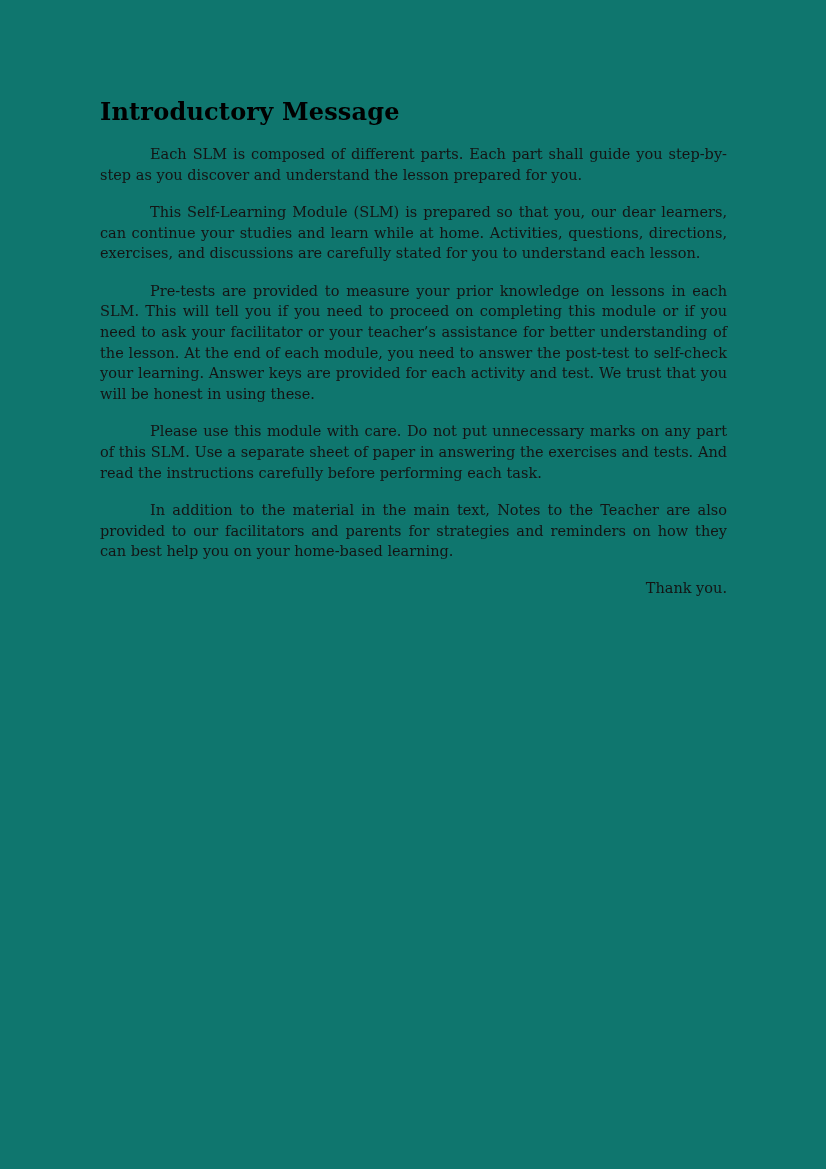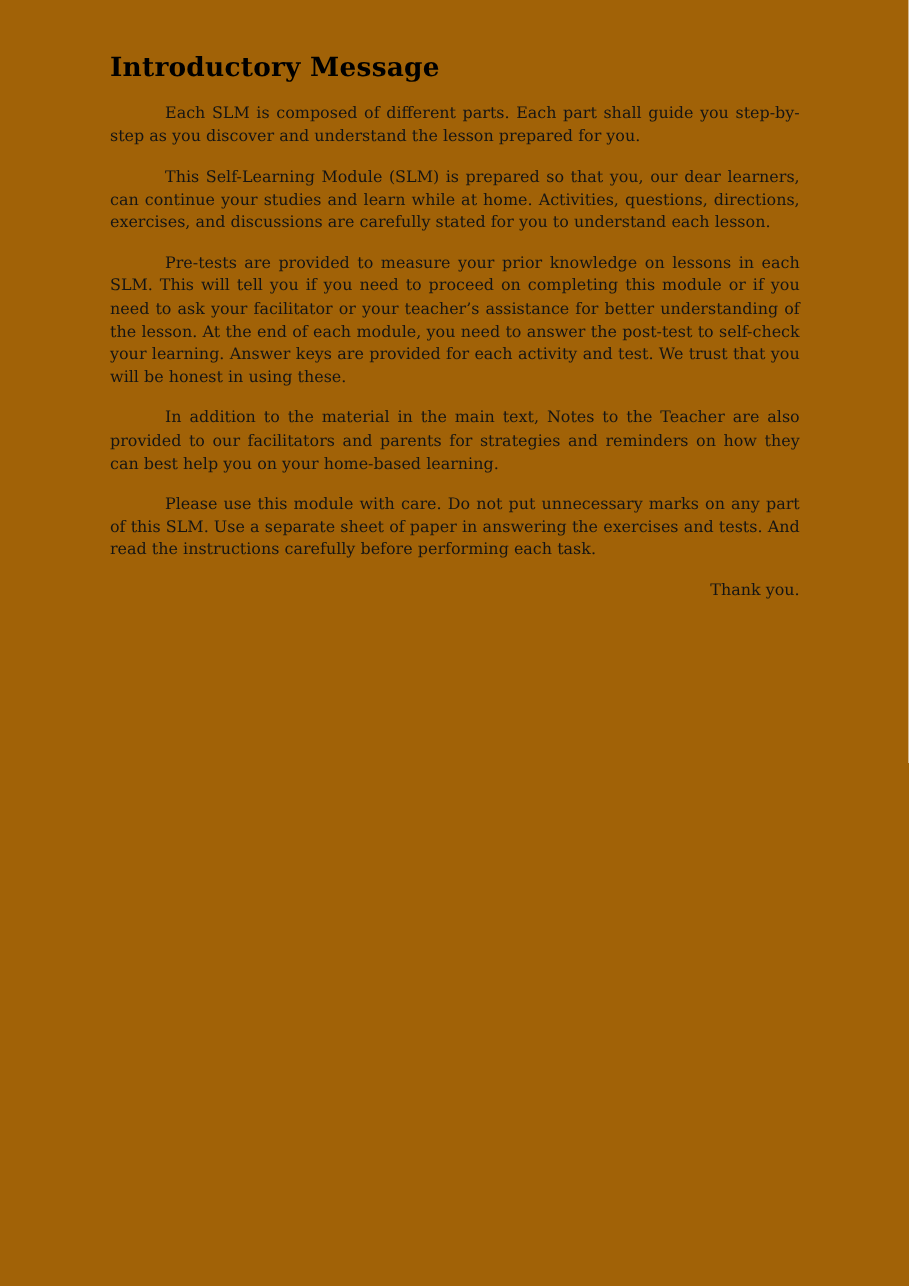--- a/index.html
+++ b/index.html
@@ -4,23 +4,23 @@
 <style>
   html, body {
     margin: 0;
     padding: 0;
     background: #ffffff;
   }
   .page {
     position: relative;
     width: 826px;
     height: 1169px;
-    background: #a16207;
+    background: #0f766e;
     box-sizing: border-box;
-    padding: 46px 99px 0 100px;
+    padding: 97px 99px 0 100px;
     font-family: "DejaVu Serif", serif;
     color: #111111;
     overflow: hidden;
   }
   h1.doc-title {
     margin: 0 0 18px 0;
     font-size: 24px;
     font-weight: 700;
     letter-spacing: 0.2px;
     color: #000000;
@@ -57,21 +57,21 @@
 
 <div class="page">
   <h1 class="doc-title">Introductory Message</h1>
 
   <p class="para">Each SLM is composed of different parts.  Each part shall guide you step-by-step as you discover and understand the lesson prepared for you.</p>
 
   <p class="para">This Self-Learning Module (SLM) is prepared so that you, our dear learners, can continue your studies and learn while at home.  Activities, questions, directions, exercises, and discussions are carefully stated for you to understand each lesson.</p>
 
   <p class="para">Pre-tests are provided to measure your prior knowledge on lessons in each SLM. This will tell you if you need to proceed on completing this module or if you need to ask your facilitator or your teacher’s assistance for better understanding of the lesson. At the end of each module, you need to answer the post-test to self-check your learning. Answer keys are provided for each activity and test. We trust that you will be honest in using these.</p>
 
+  <p class="para">Please use this module with care. Do not put unnecessary marks on any part of this SLM. Use a separate sheet of paper in answering the exercises and tests.  And read the instructions carefully before performing each task.</p>
+
   <p class="para">In addition to the material in the main text, Notes to the Teacher are also provided to our facilitators and parents for strategies and reminders on how they can best help you on your home-based learning.</p>
-
-  <p class="para">Please use this module with care. Do not put unnecessary marks on any part of this SLM. Use a separate sheet of paper in answering the exercises and tests.  And read the instructions carefully before performing each task.</p>
 
 
   <p class="closing">Thank you.</p>
 
   <div class="watermark">www.modyul.online</div>
 </div>
 
 </body></html>

